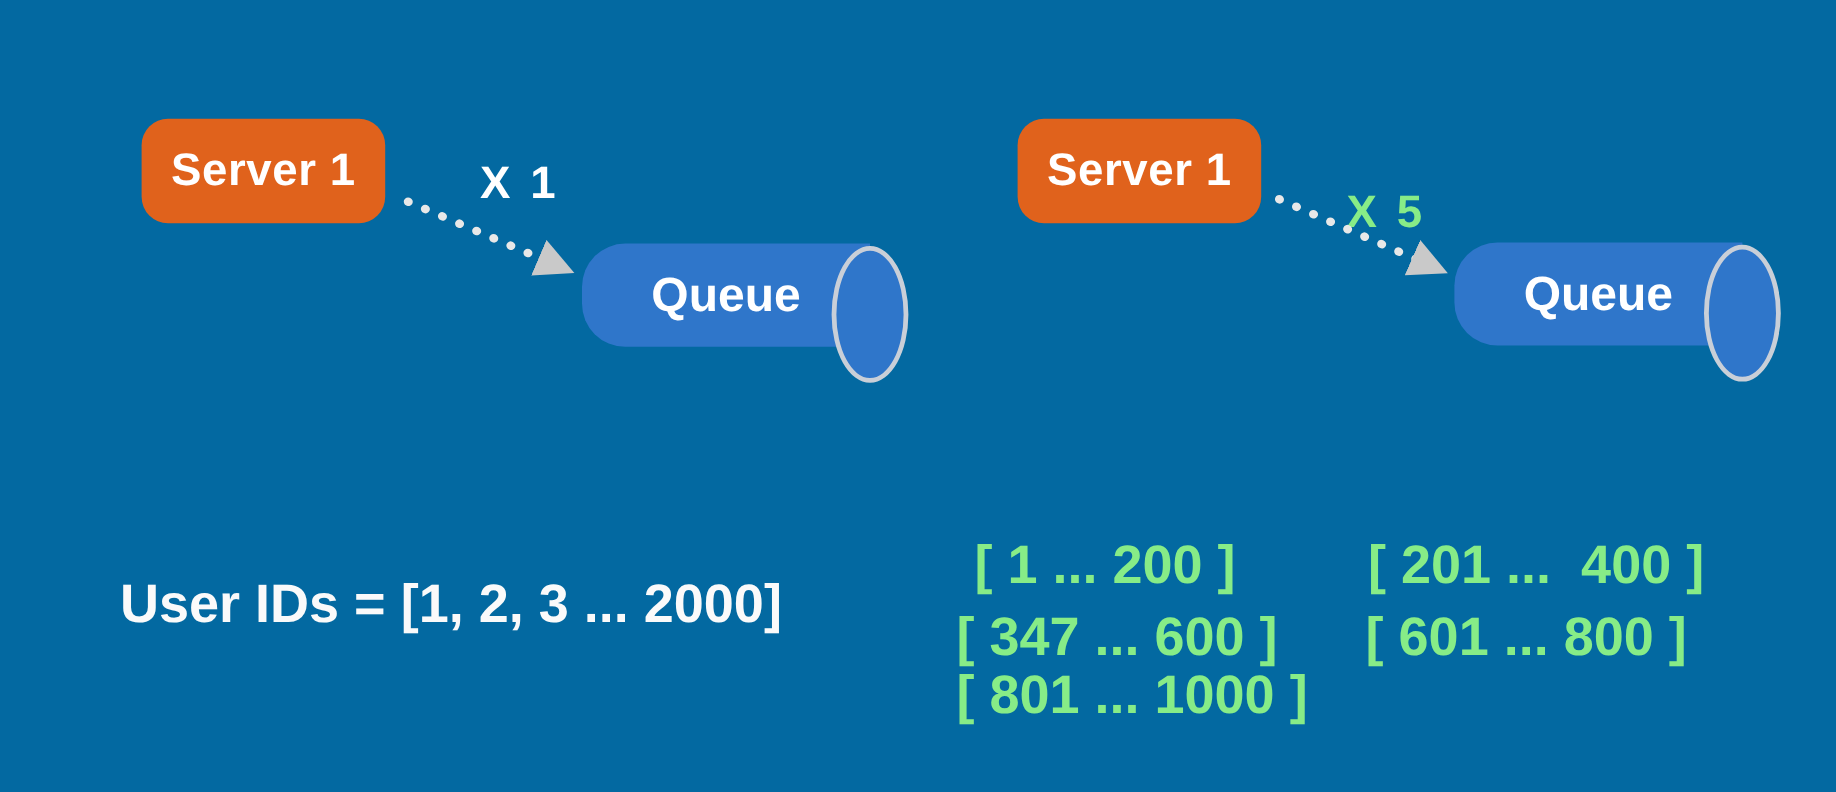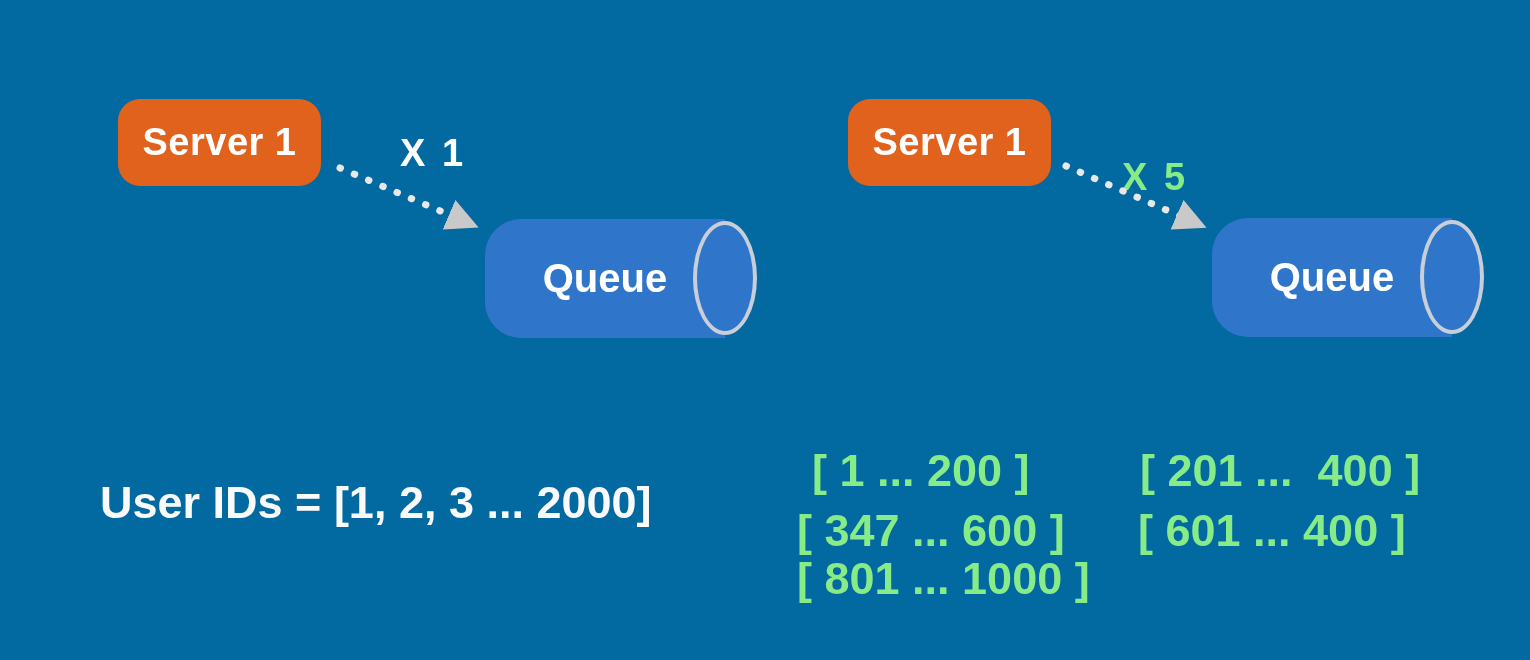--- a/index.html
+++ b/index.html
@@ -38,22 +38,21 @@
     letter-spacing: 3px;
     color: #FFFFFF;
     white-space: pre;
   }
   .mult-left  { left: 400px; top: 132px; }
   .mult-right { left: 1122px; top: 124px; color: #87EC87; margin-top: 32px; }
 
   .queue-cyl {
     position: absolute;
     width: 272px;
-    height: 119px;
-    margin-top: 16px;
+    height: 86px;
   }
   .queue-left  { left: 485px;  top: 203px; }
   .queue-right { left: 1212px; top: 202px; }
   .queue-body {
     position: absolute;
     left: 0; top: 0;
     width: 240px;
     height: 100%;
     background: #2F76CA;
     border-radius: 36px 0 0 36px;
@@ -152,21 +151,21 @@
 
   <div class="queue-cyl queue-right">
     <div class="queue-body"></div>
     <div class="queue-cap"></div>
     <div class="queue-label">Queue</div>
   </div>
 
   <div class="range range-1 green">[ 1 ... 200 ]</div>
   <div class="range range-2 green">[ 201 ...  400 ]</div>
   <div class="range range-3 green">[ 347 ... 600 ]</div>
-  <div class="range range-4 green">[ 601 ... 400 ]</div>
+  <div class="range range-4 green">[ 601 ... 800 ]</div>
   <div class="range range-5 green">[ 801 ... 1000 ]</div>
 
   <svg class="arrows-svg" viewBox="0 0 1530 660" xmlns="http://www.w3.org/2000/svg">
     <defs>
       <marker id="ah" viewBox="0 0 10 10" refX="1" refY="5" markerWidth="4.6" markerHeight="4.6" orient="auto">
         <path d="M0,0 L10,5 L0,10 z" fill="#C9C9C9"></path>
       </marker>
     </defs>
     <line class="dotted-line" x1="340" y1="168" x2="452" y2="216" marker-end="url(#ah)"></line>
     <line class="dotted-line" x1="1066" y1="166" x2="1180" y2="216" marker-end="url(#ah)"></line>

